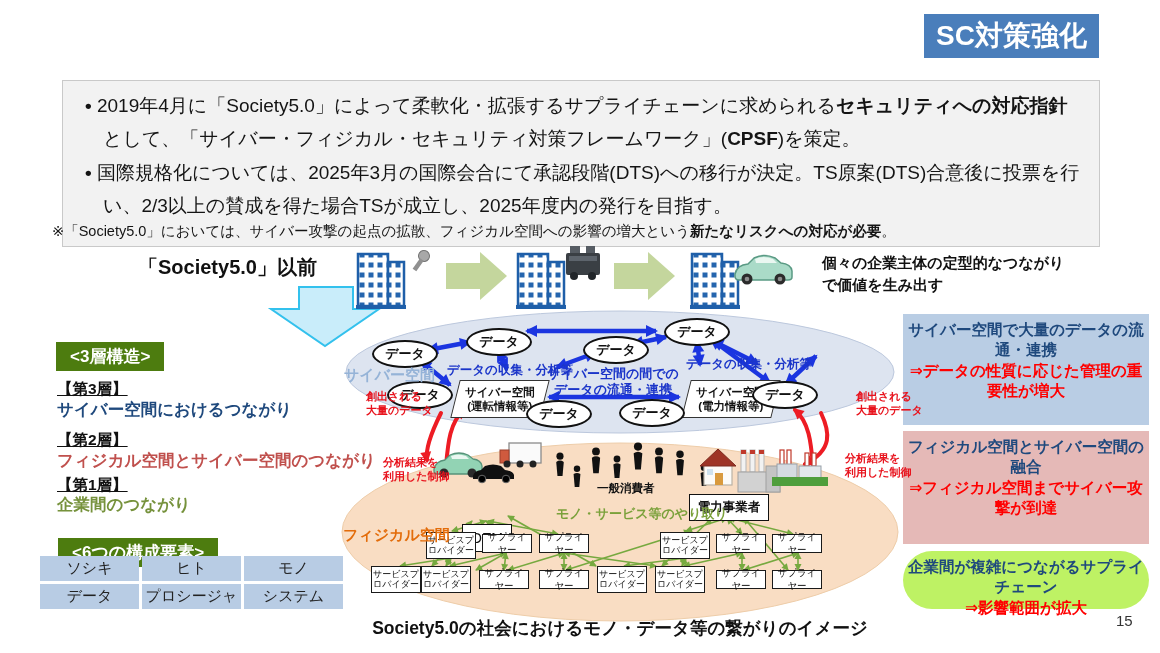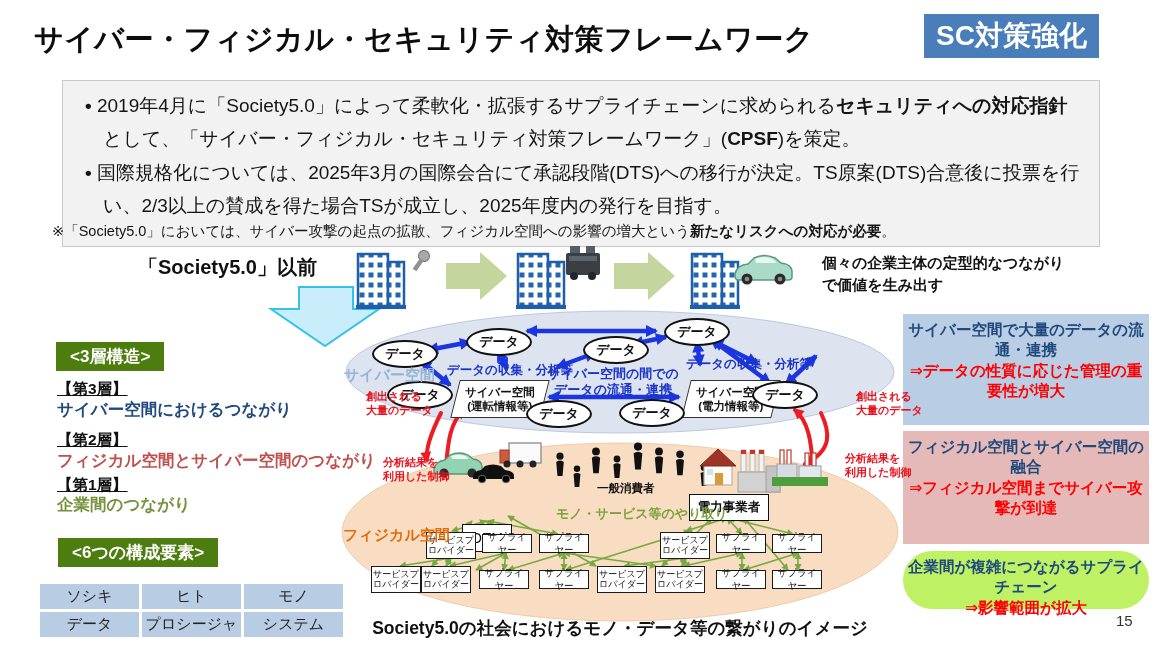--- a/index.html
+++ b/index.html
@@ -14,21 +14,21 @@
   .summary{left:62px;top:80px;width:1002px;background:#f2f2f2;border:1px solid #c9c9c9;
            padding:8px 18px 24px 16px;}
   .bullet{font-size:19px;line-height:1.75;color:#141414;padding-left:24px;text-indent:-18px;}
   .bullet::before{content:"•  ";font-weight:bold;}
   .note{left:52px;top:222px;font-size:14.5px;color:#141414;}
   .before-label{left:138px;top:254px;font-size:20px;font-weight:bold;}
   .before-caption{left:822px;top:252px;font-size:15px;font-weight:bold;line-height:1.45;}
   .blackbox{background:#4d7c0f;color:#fff;font-weight:bold;font-size:17px;padding:3px 14px;}
   .lname{font-size:15.5px;font-weight:bold;text-decoration:underline;color:#111;}
   .ldesc{font-size:16.5px;font-weight:bold;}
-  .etable{left:40px;top:584px;display:grid;grid-template-columns:99px 99px 99px;grid-gap:3px;}
+  .etable{left:40px;top:556px;display:grid;grid-template-columns:99px 99px 99px;grid-gap:3px;}
   .ecell{background:#b8cce4;height:25px;display:flex;align-items:center;justify-content:center;
          font-size:15px;color:#222;}
   .rbox{left:903px;width:246px;text-align:center;font-weight:bold;font-size:15.5px;line-height:1.32;
         padding:6px 2px;box-sizing:border-box;}
   .rblue{color:#1f497d;}
   .rred{color:#ff0000;}
   .dnode{width:62px;height:24px;border:2px solid #111;border-radius:50%;background:#fff;
          display:flex;align-items:center;justify-content:center;font-size:13px;font-weight:bold;z-index:3;}
   .para{width:88px;height:36px;background:#fff;border:1.5px solid #333;transform:skewX(-14deg);
         display:flex;align-items:center;justify-content:center;z-index:3;}
@@ -237,21 +237,20 @@
       <rect x="8" y="0" width="4" height="16" fill="#fff" stroke="#c0392b" stroke-width="1.2"></rect>
       <rect x="15" y="0" width="4" height="16" fill="#fff" stroke="#c0392b" stroke-width="1.2"></rect>
       <rect x="33" y="3" width="4" height="13" fill="#fff" stroke="#c0392b" stroke-width="1.2"></rect>
       <rect x="40" y="3" width="4" height="13" fill="#fff" stroke="#c0392b" stroke-width="1.2"></rect>
       <rect x="5" y="14" width="20" height="14" fill="#d5dbe1" stroke="#97a0a8" stroke-width="1"></rect>
       <rect x="27" y="16" width="22" height="12" fill="#e2e7eb" stroke="#97a0a8" stroke-width="1"></rect>
       <rect x="0" y="27" width="56" height="9" fill="#4f9e3c"></rect>
     </g>
   </svg>
 
-  <div class="abs title">サイバー・フィジカル・セキュリティ対策フレームワーク</div>
   <div class="abs badge">SC対策強化</div>
 
   <div class="abs summary">
     <div class="bullet"><span>2019年4月に「Society5.0」によって柔軟化・拡張するサプライチェーンに求められる</span><span class="b">セキュリティへの対応指針</span><span>として、「サイバー・フィジカル・セキュリティ対策フレームワーク」(</span><span class="b">CPSF</span><span>)を策定。</span></div>
     <div class="bullet"><span>国際規格化については、2025年3月の国際会合にて承認段階(DTS)への移行が決定。TS原案(DTS)合意後に投票を行い、2/3以上の賛成を得た場合TSが成立し、2025年度内の発行を目指す。</span></div>
   </div>
 
   <div class="abs note"><span>※「Society5.0」においては、サイバー攻撃の起点の拡散、フィジカル空間への影響の増大という</span><span class="b">新たなリスクへの対応が必要</span><span>。</span></div>
 
   <div class="abs before-label">「Society5.0」以前</div>

